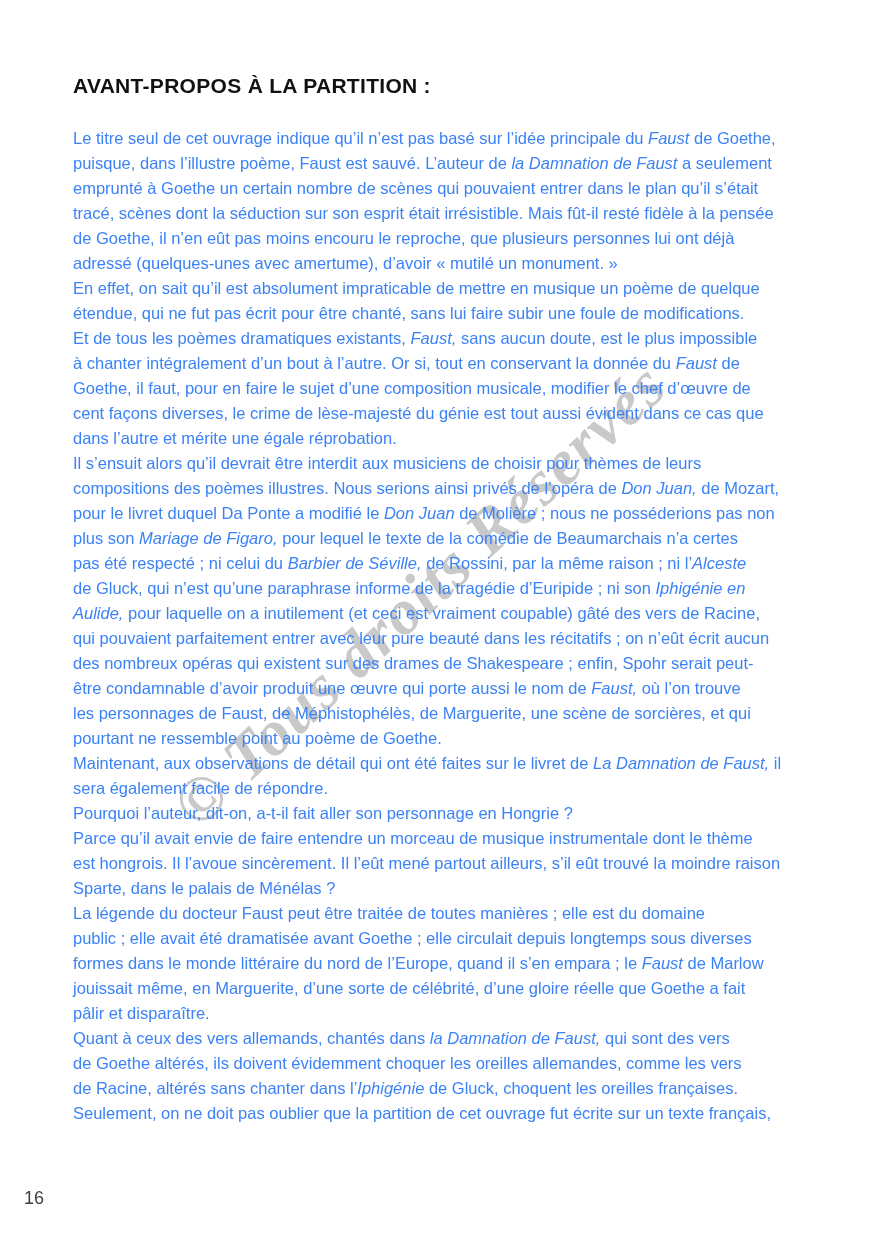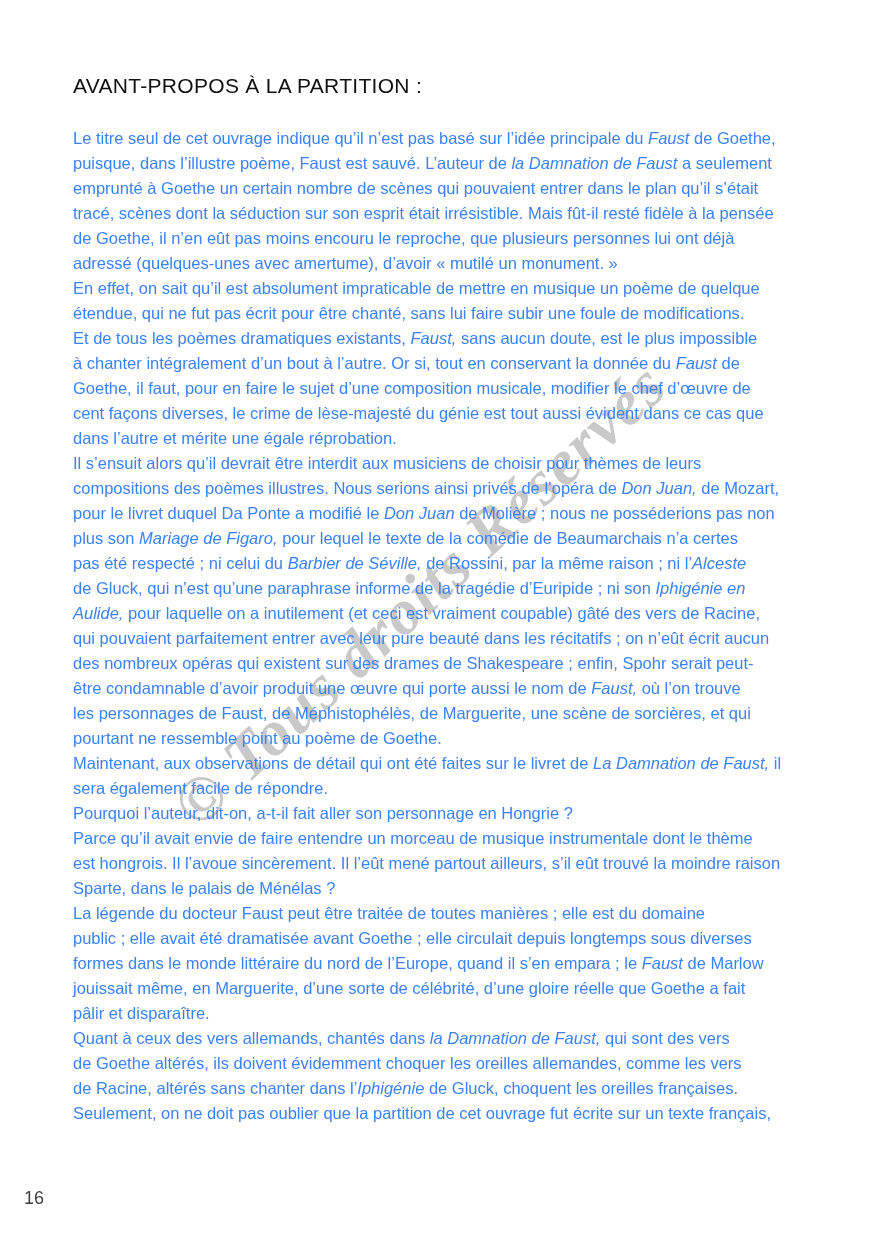--- a/index.html
+++ b/index.html
@@ -39,21 +39,21 @@
     top: 0;
     width: 760px;
     z-index: 1;
   }
   .doc-title {
     margin: 0;
     position: absolute;
     top: 74px;
     left: 0;
     font-size: 21px;
-    font-weight: 400;
+    font-weight: 700;
     letter-spacing: 0.3px;
     white-space: nowrap;
     color: #111111;
   }
   .text-block {
     position: absolute;
     top: 126px;
     left: 0;
     width: 760px;
   }

